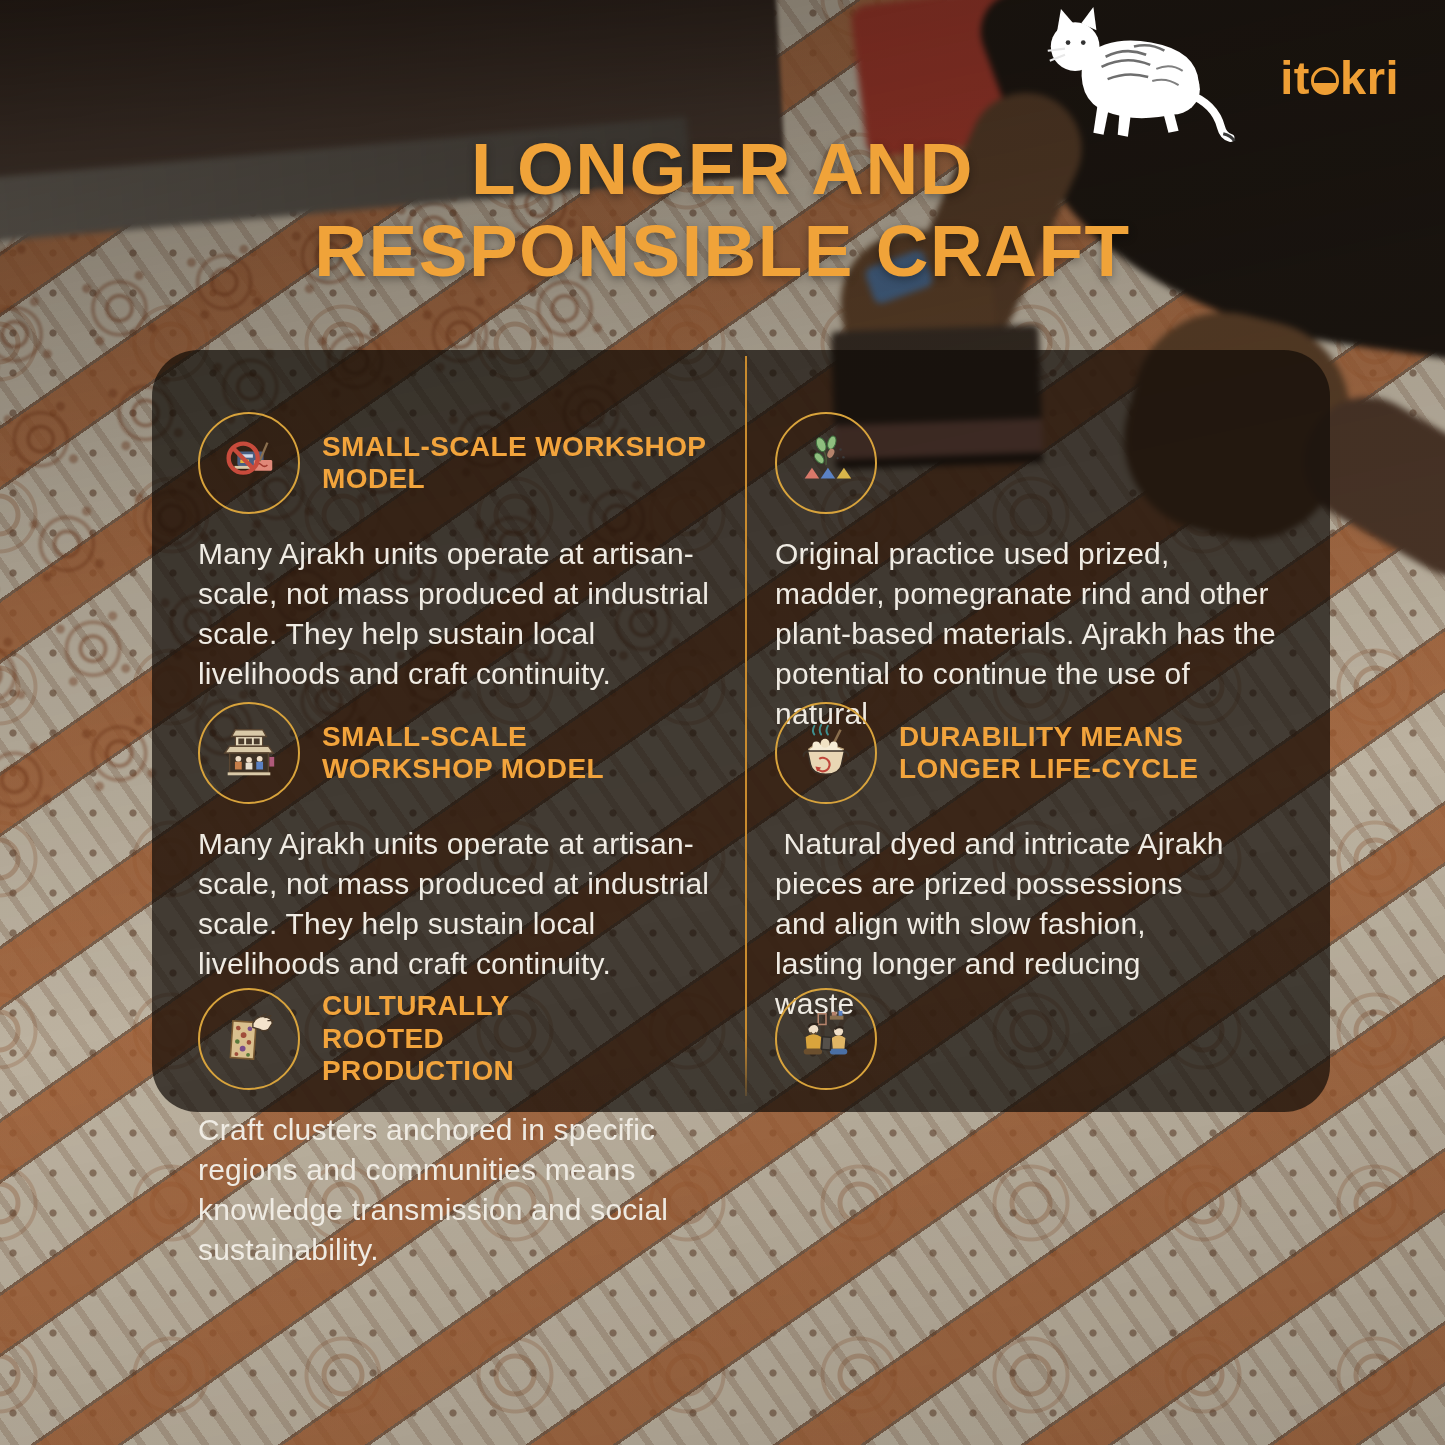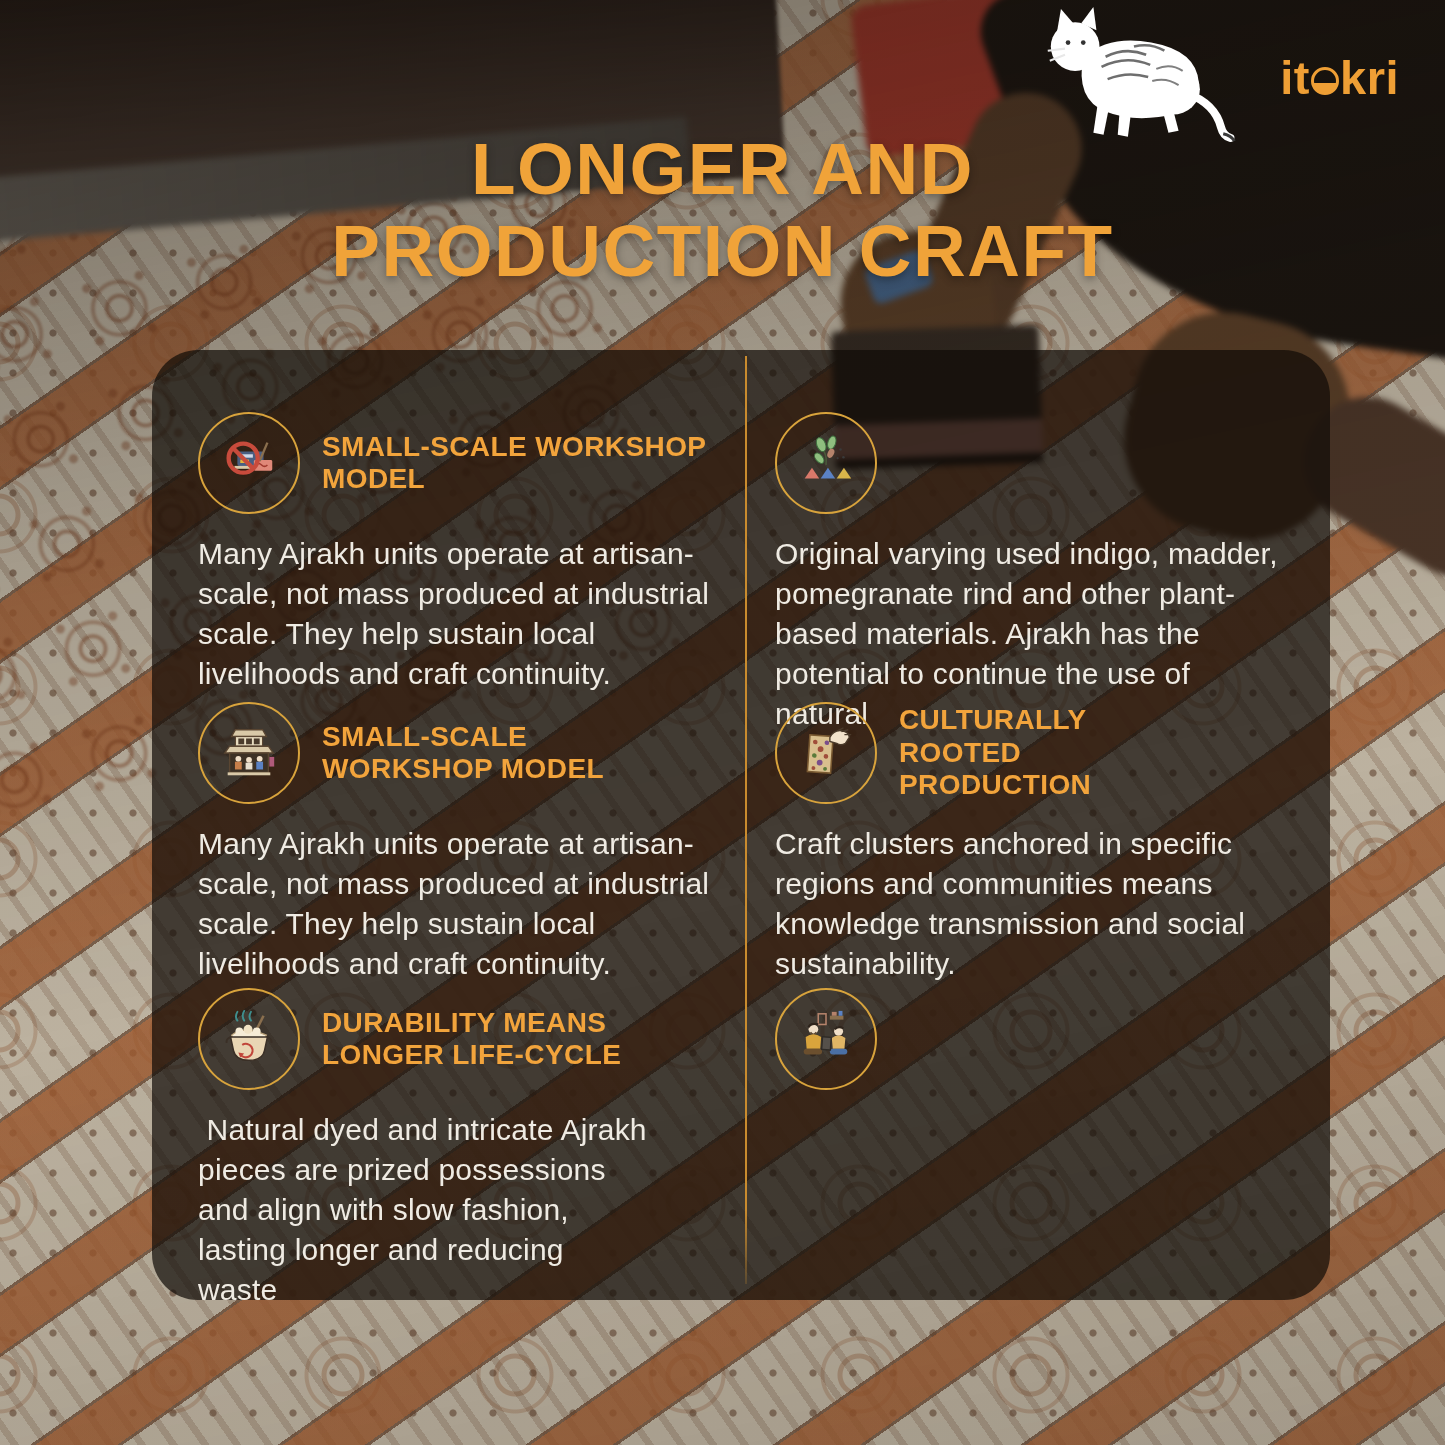--- a/index.html
+++ b/index.html
@@ -66,21 +66,21 @@
     text-align:center;color:#F0A339;font-size:73px;font-weight:bold;
     letter-spacing:1.5px;line-height:1.12;text-shadow:0 3px 8px rgba(0,0,0,.35);}
   .logo{position:absolute;z-index:3;right:46px;top:50px;color:#EF9F35;
     font-size:47px;font-weight:bold;letter-spacing:.5px;}
   .logo-o{display:inline-block;width:.60em;height:.60em;border:.085em solid #EF9F35;
     border-radius:50%;margin:0 .02em;vertical-align:-0.02em;
     background:linear-gradient(to top,#EF9F35 42%,transparent 42%);}
   .cat{position:absolute;z-index:2;left:1032px;top:4px;width:208px;height:142px;}
 
   
-  .panel{position:absolute;z-index:2;left:152px;top:350px;width:1178px;height:950px;
+  .panel{position:absolute;z-index:2;left:152px;top:350px;width:1178px;height:762px;
     background:rgba(15,11,7,.70);border-radius:46px;
     display:grid;grid-template-columns:1fr 1fr;grid-template-rows:290px 286px auto;
     column-gap:58px;padding:62px 36px 40px 46px;}
   .divider{position:absolute;left:50.3%;top:6px;bottom:16px;width:2.5px;
     background:linear-gradient(180deg,#c98b2e 0%,#c98b2e 92%,rgba(201,139,46,.2));}
   .cell{min-width:0;}
   .sec-head{display:flex;align-items:center;gap:22px;margin-bottom:20px;}
   .icon-circle{flex:none;width:102px;height:102px;border:2.5px solid #D8A33C;
     border-radius:50%;display:flex;align-items:center;justify-content:center;}
   .sec-title{margin:0;color:#F2A43C;font-size:28px;font-weight:bold;
@@ -137,21 +137,21 @@
     <path d="M120 64 q14 -6 26 2 M116 76 q14 -4 26 4" stroke="#4a4a4a" stroke-width="2" fill="none" opacity=".7"></path>
     <path d="M30 44 l-17 2 M30 50 l-15 6" stroke="#e8e8e8" stroke-width="2"></path>
     <circle cx="33" cy="38" r="2.3" fill="#333"></circle>
       <circle cx="48" cy="38" r="2.3" fill="#333"></circle>
   </svg>
 
   <div class="logo"><span>it</span><span class="logo-o"></span><span>kri</span></div>
 
   <h1 class="title">
     <span>LONGER AND</span><br>
-    <span>PRODUCTION CRAFT</span>
+    <span>RESPONSIBLE CRAFT</span>
   </h1>
 
   <div class="panel">
     <div class="divider"></div>
 
     <section class="cell s0">
       <div class="sec-head">
         <div class="icon-circle">
           <svg width="62" height="62" viewBox="0 0 64 64">
             <rect x="20" y="20" width="27" height="15" rx="2" fill="#4a5e82"></rect>
@@ -181,21 +181,21 @@
             <path d="M30 20 q3 6 2 14" stroke="#4a5a3a" stroke-width="1.6" fill="none"></path>
             <circle cx="47" cy="18" r="1.3" fill="#3a3a3a"></circle>
               <circle cx="50" cy="26" r="1.3" fill="#3a3a3a"></circle>
               <circle cx="44" cy="27" r="1.1" fill="#3a3a3a"></circle>
             <path d="M10 48 L17.5 37 L25 48 Z" fill="#d9796a"></path>
             <path d="M26.5 48 L34 37 L41.5 48 Z" fill="#5b82c4"></path>
             <path d="M43 48 L50.5 37 L58 48 Z" fill="#d9b54a"></path>
           </svg>
         </div>
       </div>
-      <p class="sec-body">Original varying used indigo, madder, pomegranate rind and other plant-based materials. Ajrakh has the potential to continue the use of natural</p>
+      <p class="sec-body">Original practice used prized, madder, pomegranate rind and other plant-based materials. Ajrakh has the potential to continue the use of natural</p>
     </section>
 
     <section class="cell s2">
       <div class="sec-head">
         <div class="icon-circle">
           <svg width="62" height="62" viewBox="0 0 64 64">
             <polygon points="18,8 46,8 50,15 14,15" fill="#d9c9a8" stroke="#5a4632" stroke-width="1.4"></polygon>
             <rect x="18" y="15" width="28" height="10" fill="#e8dcc0" stroke="#5a4632" stroke-width="1.2"></rect>
             <rect x="21" y="17" width="6" height="6" fill="#4a3b2c"></rect>
             <rect x="29" y="17" width="6" height="6" fill="#4a3b2c"></rect>
@@ -210,20 +210,41 @@
               <rect x="39.5" y="41" width="7" height="8" fill="#5b82c4"></rect>
             <rect x="53" y="36" width="5" height="10" fill="#b05a7a"></rect>
             <rect x="10" y="52" width="44" height="3" fill="#d9c9a8"></rect>
           </svg>
         </div>
         <h2 class="sec-title">SMALL-SCALE WORKSHOP MODEL</h2>
       </div>
       <p class="sec-body">Many Ajrakh units operate at artisan-scale, not mass produced at industrial scale. They help sustain local livelihoods and craft continuity.</p>
     </section>
 
+    <section class="cell s4">
+      <div class="sec-head">
+        <div class="icon-circle">
+          <svg width="62" height="62" viewBox="0 0 64 64">
+            <path d="M20 4 q-3 5 0 9 M27 3 q-3 5 0 10 M34 4 q-3 5 0 9" stroke="#3f8f8f" stroke-width="2" fill="none" stroke-linecap="round"></path>
+            <line x1="47" y1="8" x2="39" y2="24" stroke="#8a6f4e" stroke-width="2.6"></line>
+            <path d="M14 28 q12 -10 36 0 l-2 4 h-32 Z" fill="#f6ecd6" stroke="#b9a078" stroke-width="1.2"></path>
+            <circle cx="22" cy="24" r="4" fill="#f6ecd6"></circle>
+              <circle cx="31" cy="22" r="4.6" fill="#f1e2c4"></circle>
+              <circle cx="40" cy="24" r="4" fill="#f6ecd6"></circle>
+            <path d="M13 30 h38 l-3 14 q-2 10 -16 10 q-14 0 -16 -10 Z" fill="#e9d6b4" stroke="#3a2f26" stroke-width="1.6"></path>
+            <path d="M13 30 q-5 2 -4 6 M51 30 q5 2 4 6" stroke="#3a2f26" stroke-width="2" fill="none"></path>
+            <path d="M25 38 a7 7 0 1 1 -2 10" stroke="#c0453a" stroke-width="2.2" fill="none"></path>
+            <path d="M21 46 l2 5 l4 -4 Z" fill="#c0453a"></path>
+          </svg>
+        </div>
+        <h2 class="sec-title">DURABILITY MEANS LONGER LIFE-CYCLE</h2>
+      </div>
+      <p class="sec-body"> Natural dyed and intricate Ajrakh pieces are prized possessions and align with slow fashion, lasting longer and reducing waste</p>
+    </section>
+
     <section class="cell s3">
       <div class="sec-head">
         <div class="icon-circle">
           <svg width="62" height="62" viewBox="0 0 64 64">
             <g transform="rotate(4 26 34)">
               <rect x="14" y="14" width="24" height="38" fill="#d9bf8e" stroke="#7a5a32" stroke-width="1.6"></rect>
               <circle cx="20" cy="21" r="2.4" fill="#a04e3a"></circle>
                 <circle cx="32" cy="21" r="2.4" fill="#7a4e8a"></circle>
               <circle cx="26" cy="28" r="3" fill="#a04e3a"></circle>
               <circle cx="20" cy="35" r="2.4" fill="#5a7a3a"></circle>
@@ -232,41 +253,20 @@
               <circle cx="20" cy="48" r="2" fill="#a04e3a"></circle>
                 <circle cx="32" cy="48" r="2" fill="#5a7a3a"></circle>
             </g>
             <path d="M36 16 q4 -8 12 -7 q8 1 8 7 l-4 6 q-5 3 -9 0 l-7 -2 Z" fill="#f3e3cb" stroke="#4a3a2a" stroke-width="1.4"></path>
             <path d="M44 9 l6 -3 M48 10 l7 -2 M51 13 l7 0" stroke="#4a3a2a" stroke-width="1.4" fill="none"></path>
           </svg>
         </div>
         <h2 class="sec-title">CULTURALLY ROOTED PRODUCTION</h2>
       </div>
       <p class="sec-body">Craft clusters anchored in specific regions and communities means knowledge transmission and social sustainability.</p>
-    </section>
-
-    <section class="cell s4">
-      <div class="sec-head">
-        <div class="icon-circle">
-          <svg width="62" height="62" viewBox="0 0 64 64">
-            <path d="M20 4 q-3 5 0 9 M27 3 q-3 5 0 10 M34 4 q-3 5 0 9" stroke="#3f8f8f" stroke-width="2" fill="none" stroke-linecap="round"></path>
-            <line x1="47" y1="8" x2="39" y2="24" stroke="#8a6f4e" stroke-width="2.6"></line>
-            <path d="M14 28 q12 -10 36 0 l-2 4 h-32 Z" fill="#f6ecd6" stroke="#b9a078" stroke-width="1.2"></path>
-            <circle cx="22" cy="24" r="4" fill="#f6ecd6"></circle>
-              <circle cx="31" cy="22" r="4.6" fill="#f1e2c4"></circle>
-              <circle cx="40" cy="24" r="4" fill="#f6ecd6"></circle>
-            <path d="M13 30 h38 l-3 14 q-2 10 -16 10 q-14 0 -16 -10 Z" fill="#e9d6b4" stroke="#3a2f26" stroke-width="1.6"></path>
-            <path d="M13 30 q-5 2 -4 6 M51 30 q5 2 4 6" stroke="#3a2f26" stroke-width="2" fill="none"></path>
-            <path d="M25 38 a7 7 0 1 1 -2 10" stroke="#c0453a" stroke-width="2.2" fill="none"></path>
-            <path d="M21 46 l2 5 l4 -4 Z" fill="#c0453a"></path>
-          </svg>
-        </div>
-        <h2 class="sec-title">DURABILITY MEANS LONGER LIFE-CYCLE</h2>
-      </div>
-      <p class="sec-body"> Natural dyed and intricate Ajrakh pieces are prized possessions and align with slow fashion, lasting longer and reducing waste</p>
     </section>
 
     <section class="cell s5">
       <div class="sec-head">
         <div class="icon-circle">
           <svg width="62" height="62" viewBox="0 0 64 64">
             <rect x="36" y="8" width="14" height="4" fill="#8a6f4e"></rect>
             <rect x="38" y="4" width="5" height="4" fill="#b5836b"></rect>
               <rect x="45" y="3" width="4" height="5" fill="#5b82c4"></rect>
             <rect x="24" y="6" width="8" height="11" fill="none" stroke="#b5836b" stroke-width="1.6"></rect>

